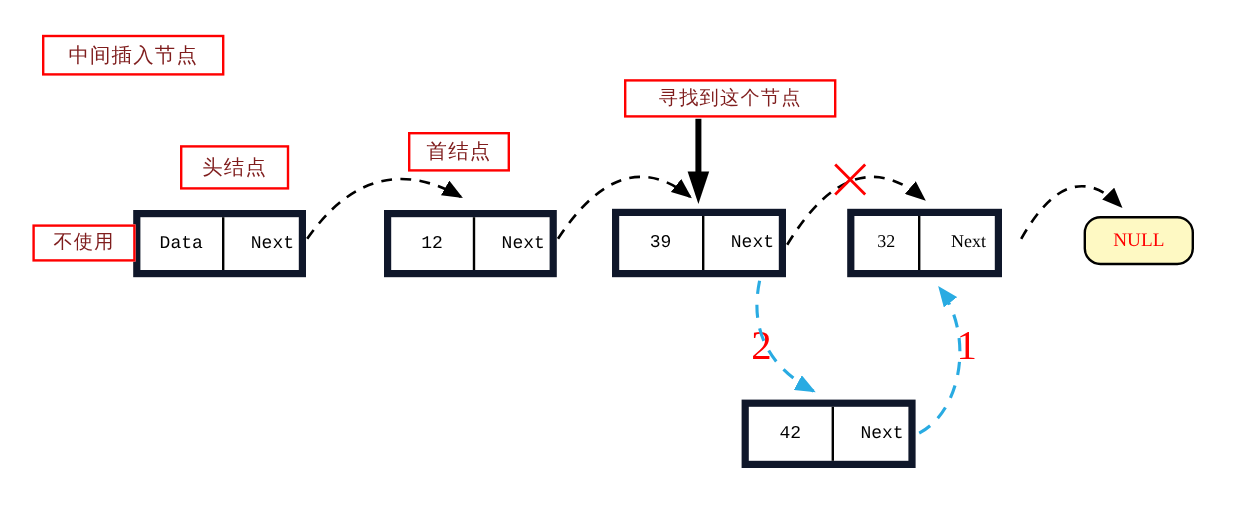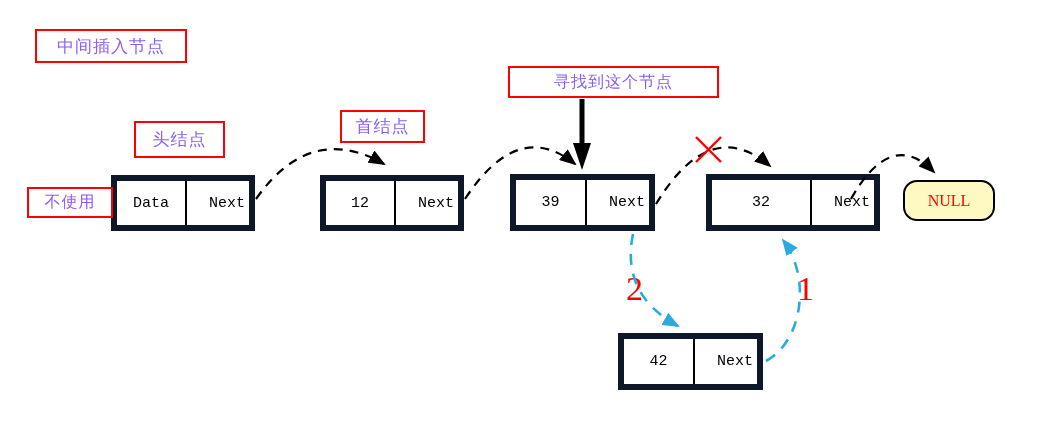--- a/index.html
+++ b/index.html
@@ -5,21 +5,21 @@
   html,body { margin:0; padding:0; background:#fff; }
   #canvas {
     position:relative; width:1042px; height:428px;
     background:#ffffff; overflow:hidden;
     font-family:"Liberation Serif", serif;
   }
   .red-label {
     position:absolute; box-sizing:border-box;
     border:2px solid #ff0000; background:#ffffff;
     display:flex; align-items:center; justify-content:center;
-    color:#8b5cf6; z-index:3; letter-spacing:1px;
+    color:#7f1d1d; z-index:3; letter-spacing:1px;
   }
   .node {
     position:absolute; box-sizing:border-box;
     border:6px solid #0f172a; background:#ffffff;
     display:flex; z-index:2;
     font-family:"Liberation Mono","DejaVu Sans Mono",monospace;
     font-size:15px; color:#000;
   }
   .node .data-cell {
     flex:1; display:flex; align-items:center; justify-content:center;
@@ -46,44 +46,44 @@
     z-index:5; pointer-events:none;
   }
 </style>
 </head>
 <body>
 
 <div id="canvas">
 
   <div class="red-label" style="left:35px; top:29px; width:152px; height:34px; font-size:17px;">中间插入节点</div>
 
-  <div class="red-label" style="left:134px; top:121px; width:91px; height:37px; font-size:17px;">头结点</div>
+  <div class="red-label" style="left:150px; top:121px; width:91px; height:37px; font-size:17px;">头结点</div>
 
   <div class="red-label" style="left:340px; top:110px; width:85px; height:33px; font-size:17px;">首结点</div>
 
-  <div class="red-label" style="left:508px; top:66px; width:211px; height:32px; font-size:16px;">寻找到这个节点</div>
+  <div class="red-label" style="left:520px; top:66px; width:177px; height:32px; font-size:16px;">寻找到这个节点</div>
 
   <div class="red-label" style="left:27px; top:187px; width:86px; height:31px; font-size:16px;">不使用</div>
 
   <div class="node" style="left:111px; top:175px; width:144px; height:56px;">
     <div class="data-cell">Data</div>
     <div class="next-cell">Next</div>
   </div>
 
   <div class="node" style="left:320px; top:175px; width:144px; height:56px;">
     <div class="data-cell">12</div>
     <div class="next-cell">Next</div>
   </div>
 
   <div class="node" style="left:510px; top:174px; width:145px; height:57px;">
     <div class="data-cell">39</div>
     <div class="next-cell">Next</div>
   </div>
 
-  <div class="node" style="left:706px; top:174px; width:174px; height:57px;">
+  <div class="node" style="left:706px; top:174px; width:129px; height:57px;font-family:Liberation Serif, serif;">
     <div class="data-cell">32</div>
     <div class="next-cell">Next</div>
   </div>
 
   <div class="node" style="left:618px; top:333px; width:145px; height:57px;">
     <div class="data-cell">42</div>
     <div class="next-cell">Next</div>
   </div>
 
   <div class="null-box">NULL</div>

